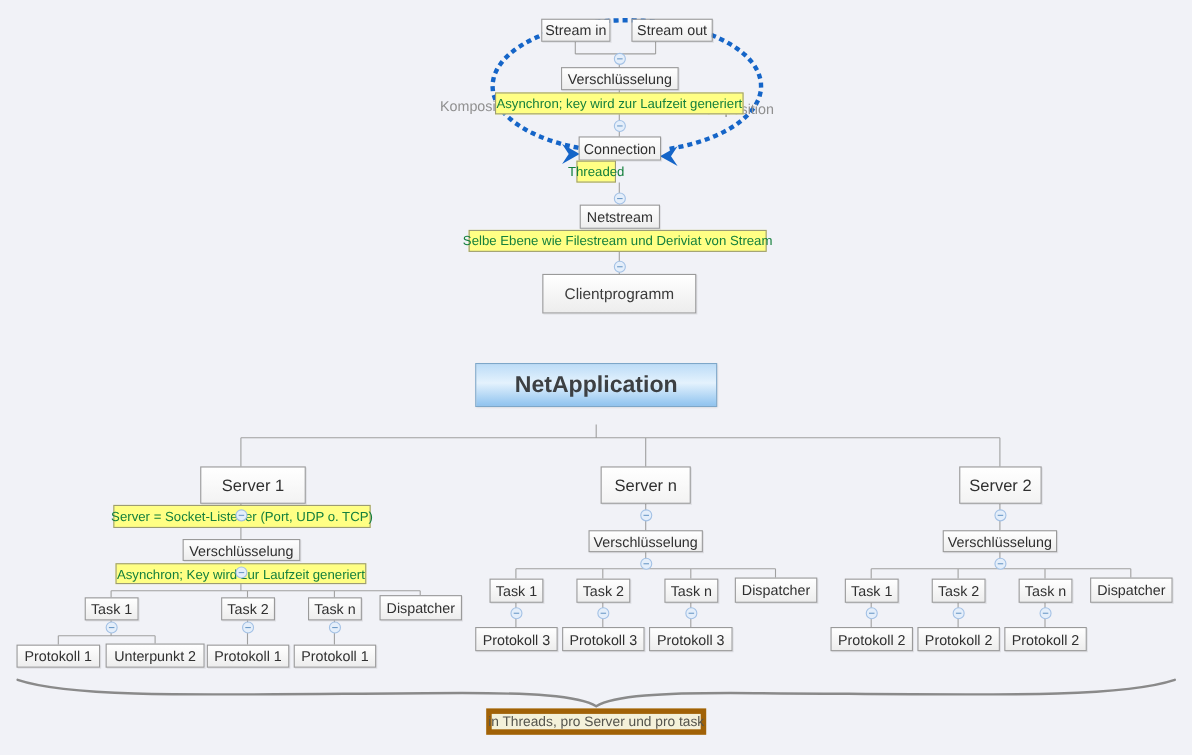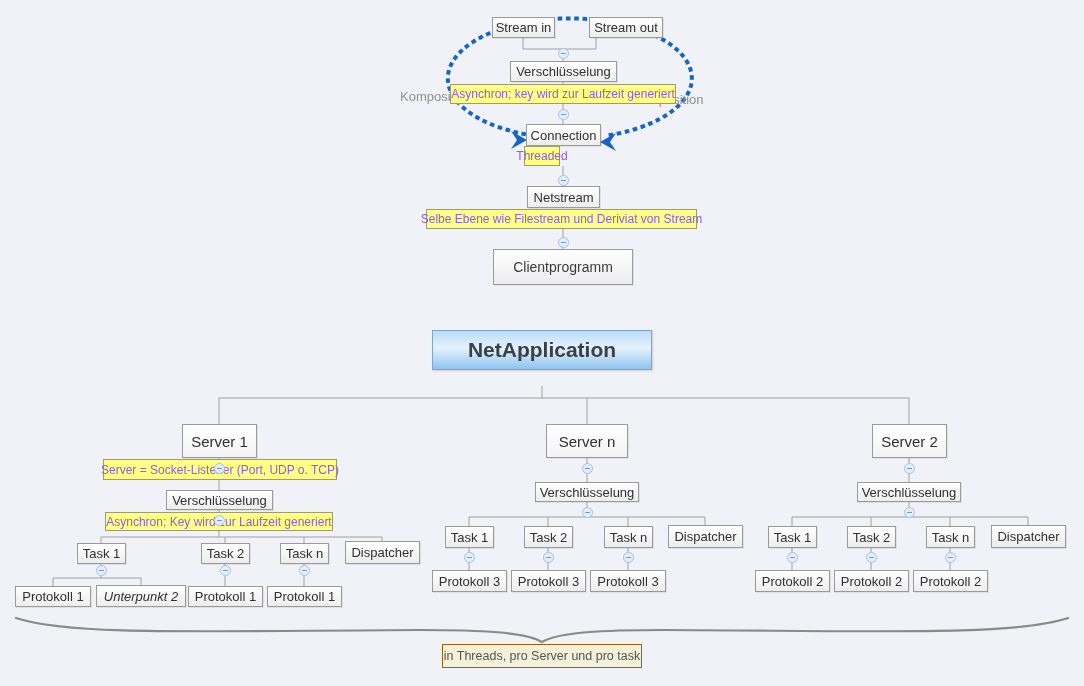--- a/index.html
+++ b/index.html
@@ -24,24 +24,24 @@
     z-index:3;
     background:linear-gradient(180deg,#bcdcf7 0%,#e4f2fd 45%,#8fc3ef 100%);
     border:1px solid #7da7c9;
     font-size:21px;font-weight:bold;color:#3d4043;
     box-shadow:1px 1px 2px rgba(0,0,0,0.15);
   }
   .note{
     position:absolute;box-sizing:border-box;z-index:4;
     background:#ffff84;border:1px solid #9c9c74;
     display:flex;align-items:center;justify-content:center;
-    font-size:12px;color:#8b5cf6;white-space:nowrap;
+    font-size:12px;color:#15803d;white-space:nowrap;
   }
   .cream{
-    background:#f4f1da;border:1px solid #a16207;color:#55554d;font-size:12.5px;
+    background:#f4f1da;border:5px solid #a16207;color:#55554d;font-size:12.5px;
   }
   .rel-label{
     position:absolute;z-index:2;font-size:13px;color:#909090;white-space:nowrap;
   }
   .toggle{
     position:absolute;z-index:5;width:11px;height:11px;border-radius:50%;
     background:#e4eefa;border:1px solid #a3c1e5;box-sizing:border-box;
     display:flex;align-items:center;justify-content:center;
   }
   .minus{width:5px;height:1px;background:#6f9cc9;}
@@ -80,43 +80,43 @@
   <path d="M600,142 L616,133 L610,142 L616,151 Z" fill="#1565c8"></path>
 
   <path d="M16,618 C70,636 200,631 420,630 C480,630 526,632 542,642
            C558,632 604,630 664,630 C884,631 1014,636 1068,618" stroke="#8a8a8a" stroke-width="2.2" fill="none" stroke-linecap="round"></path>
 </svg>
 
 <div class="rel-label" style="left:400px;top:89px;">Komposition</div>
 <div class="rel-label" style="left:632px;top:92px;">Komposition</div>
 
 <div class="n" style="left:492px;top:17px;width:63px;height:21px;">Stream in</div>
-<div class="n" style="left:589px;top:17px;width:74px;height:21px;text-align:right;">Stream out</div>
+<div class="n" style="left:574px;top:17px;width:74px;height:21px;text-align:right;">Stream out</div>
 <div class="n" style="left:510px;top:61px;width:107px;height:21px;">Verschlüsselung</div>
 <div class="note" style="left:450px;top:84px;width:226px;height:20px;">Asynchron; key wird zur Laufzeit generiert</div>
 <div class="n" style="left:526px;top:124px;width:75px;height:22px;">Connection</div>
 <div class="note" style="left:524px;top:146px;width:36px;height:20px;">Threaded</div>
 <div class="n" style="left:527px;top:186px;width:73px;height:22px;">Netstream</div>
 <div class="note" style="left:426px;top:209px;width:271px;height:20px;">Selbe Ebene wie Filestream und Deriviat von Stream</div>
 <div class="n big" style="left:493px;top:249px;width:140px;height:36px;">Clientprogramm</div>
 
 <div class="n root" style="left:432px;top:330px;width:220px;height:40px;">NetApplication</div>
 
-<div class="n srv" style="left:182px;top:424px;width:75px;height:34px;">Server 1</div>
+<div class="n srv" style="left:182px;top:424px;width:96px;height:34px;">Server 1</div>
 <div class="note" style="left:103px;top:459px;width:234px;height:21px;">Server = Socket-Listener (Port, UDP o. TCP)</div>
 <div class="n" style="left:166px;top:490px;width:107px;height:20px;">Verschlüsselung</div>
 <div class="note" style="left:105px;top:512px;width:228px;height:19px;">Asynchron; Key wird zur Laufzeit generiert</div>
 
 <div class="n" style="left:77px;top:543px;width:49px;height:21px;">Task 1</div>
 <div class="n" style="left:201px;top:543px;width:49px;height:21px;">Task 2</div>
 <div class="n" style="left:280px;top:543px;width:49px;height:21px;">Task n</div>
 <div class="n" style="left:345px;top:541px;width:75px;height:23px;">Dispatcher</div>
 
 <div class="n" style="left:15px;top:586px;width:76px;height:21px;">Protokoll 1</div>
-<div class="n" style="left:96px;top:585px;width:90px;height:22px;font-style:italic;">Unterpunkt 2</div>
+<div class="n" style="left:96px;top:585px;width:90px;height:22px;">Unterpunkt 2</div>
 <div class="n" style="left:188px;top:586px;width:75px;height:21px;">Protokoll 1</div>
 <div class="n" style="left:267px;top:586px;width:75px;height:21px;">Protokoll 1</div>
 
 <div class="n srv" style="left:546px;top:424px;width:82px;height:34px;">Server n</div>
 <div class="n" style="left:535px;top:482px;width:104px;height:20px;">Verschlüsselung</div>
 <div class="n" style="left:445px;top:526px;width:49px;height:22px;">Task 1</div>
 <div class="n" style="left:524px;top:526px;width:49px;height:22px;">Task 2</div>
 <div class="n" style="left:604px;top:526px;width:49px;height:22px;">Task n</div>
 <div class="n" style="left:668px;top:525px;width:75px;height:23px;">Dispatcher</div>
 <div class="n" style="left:432px;top:570px;width:75px;height:22px;">Protokoll 3</div>

